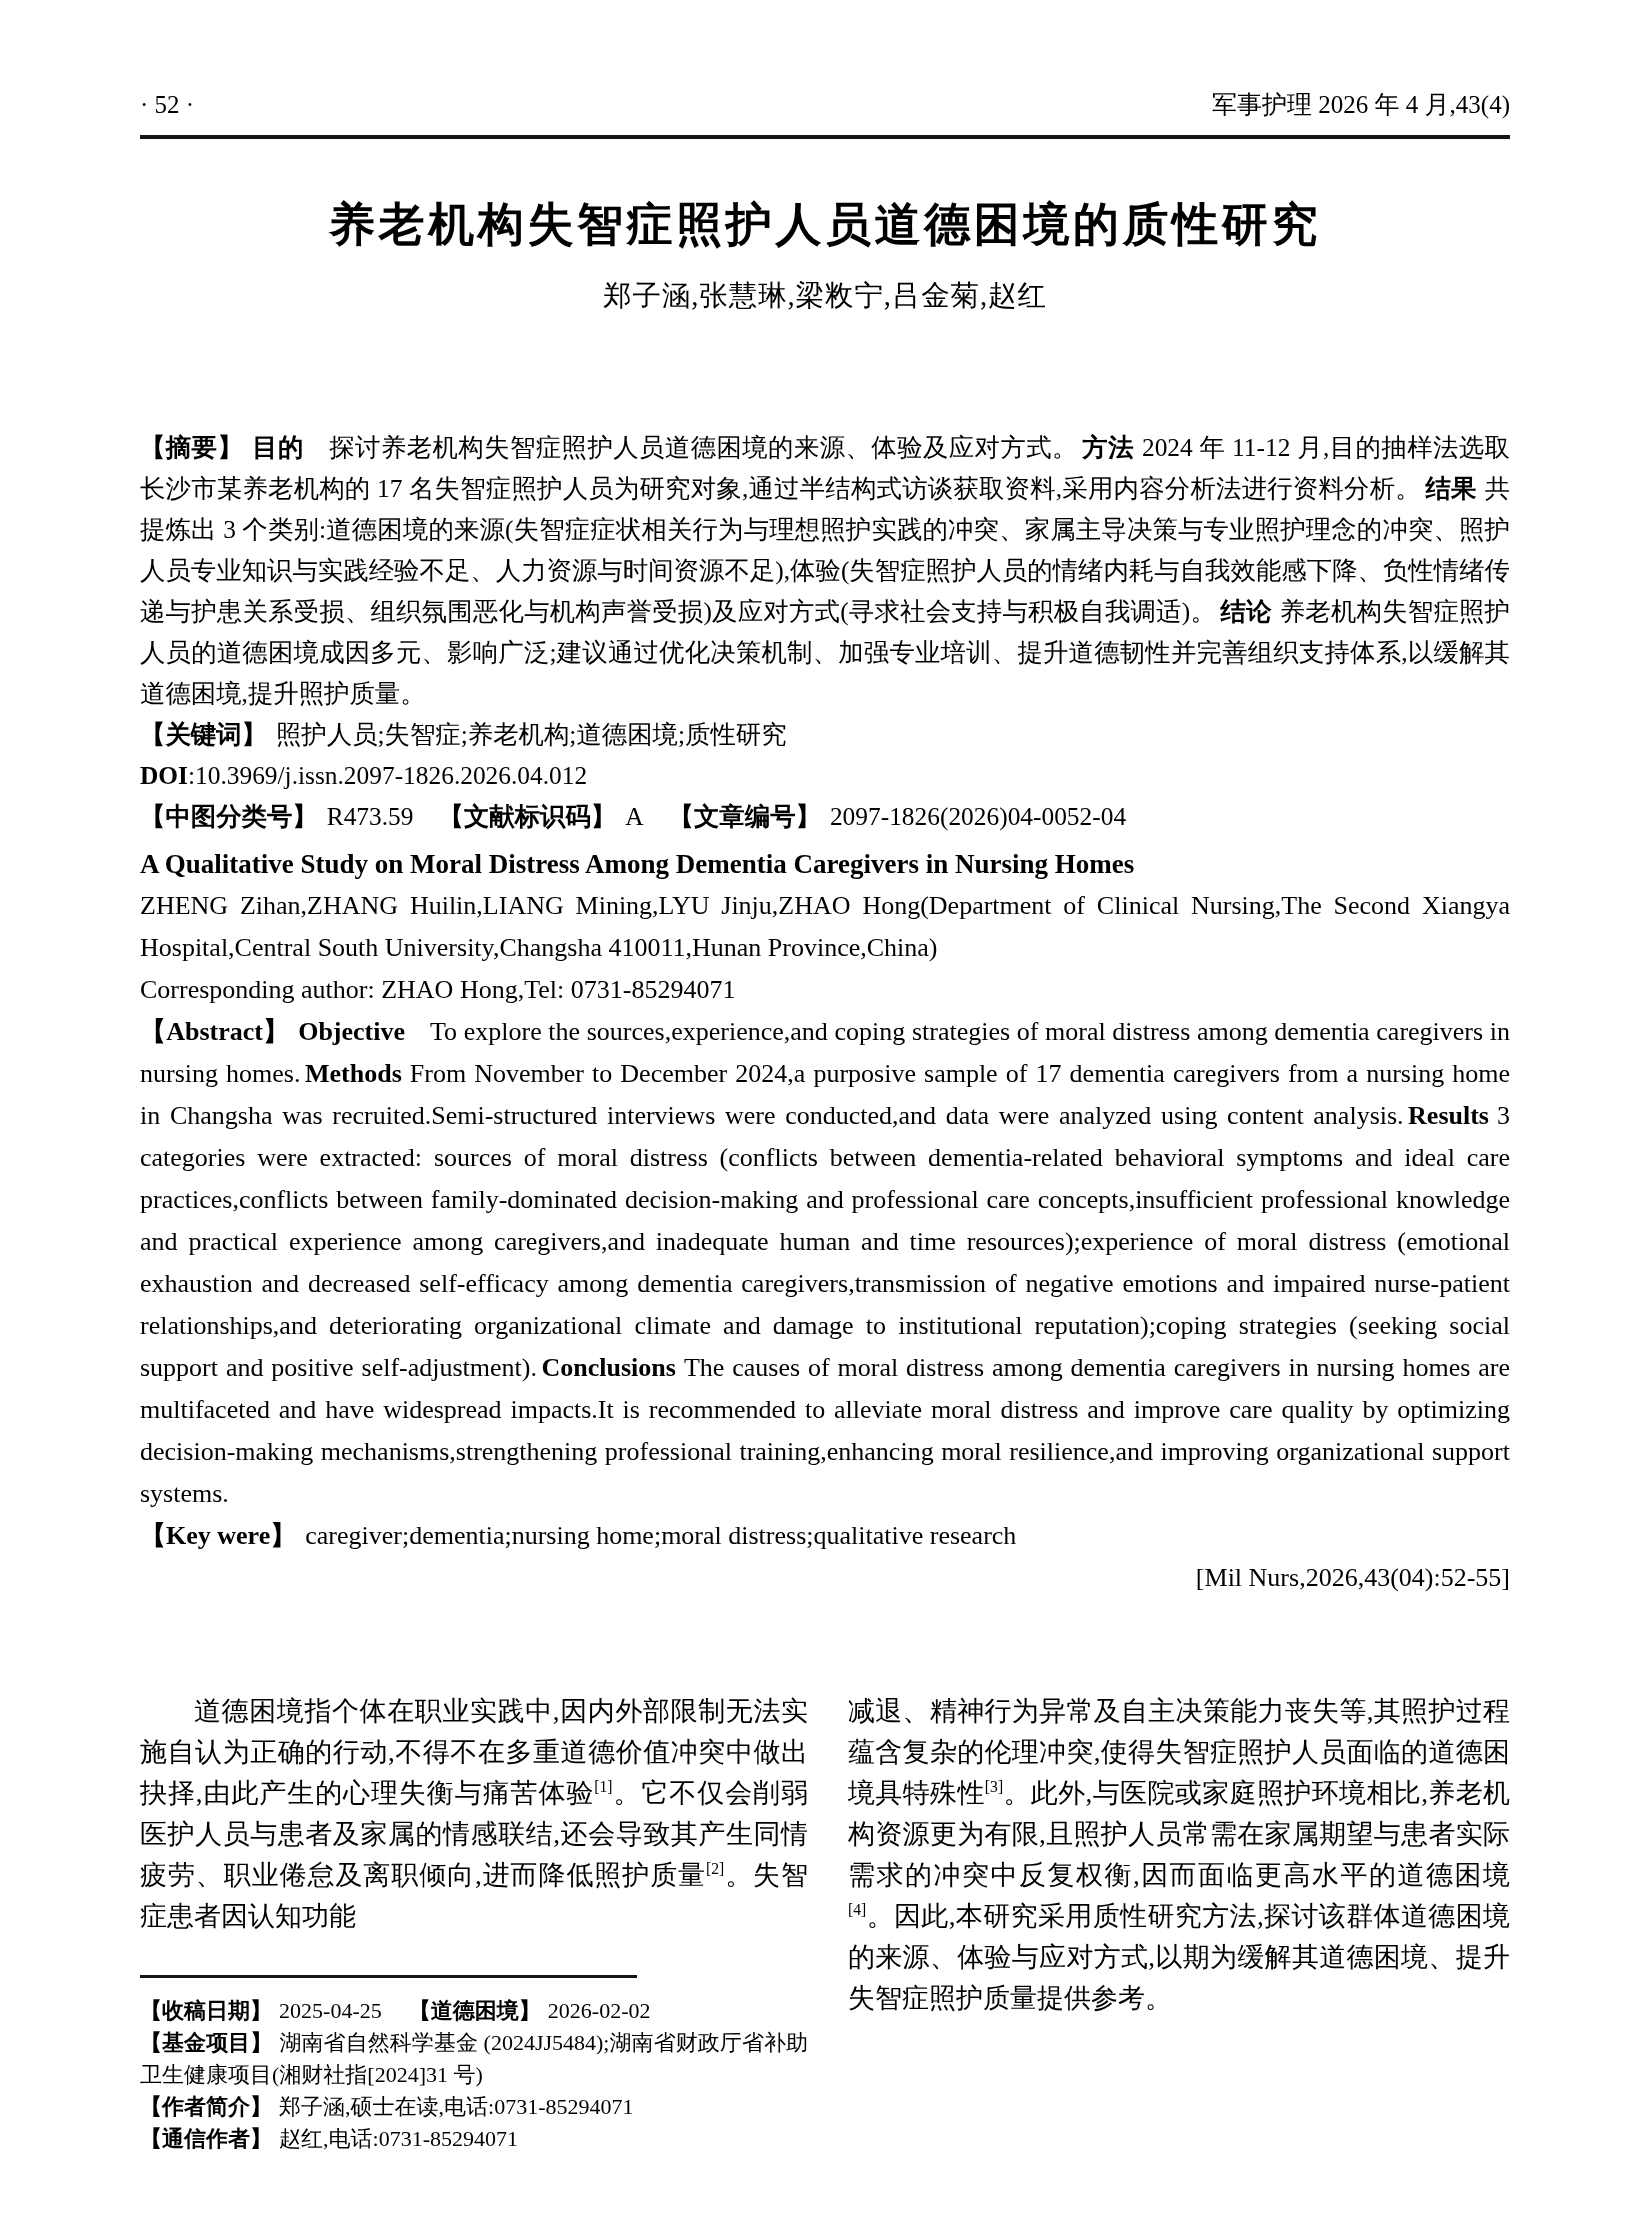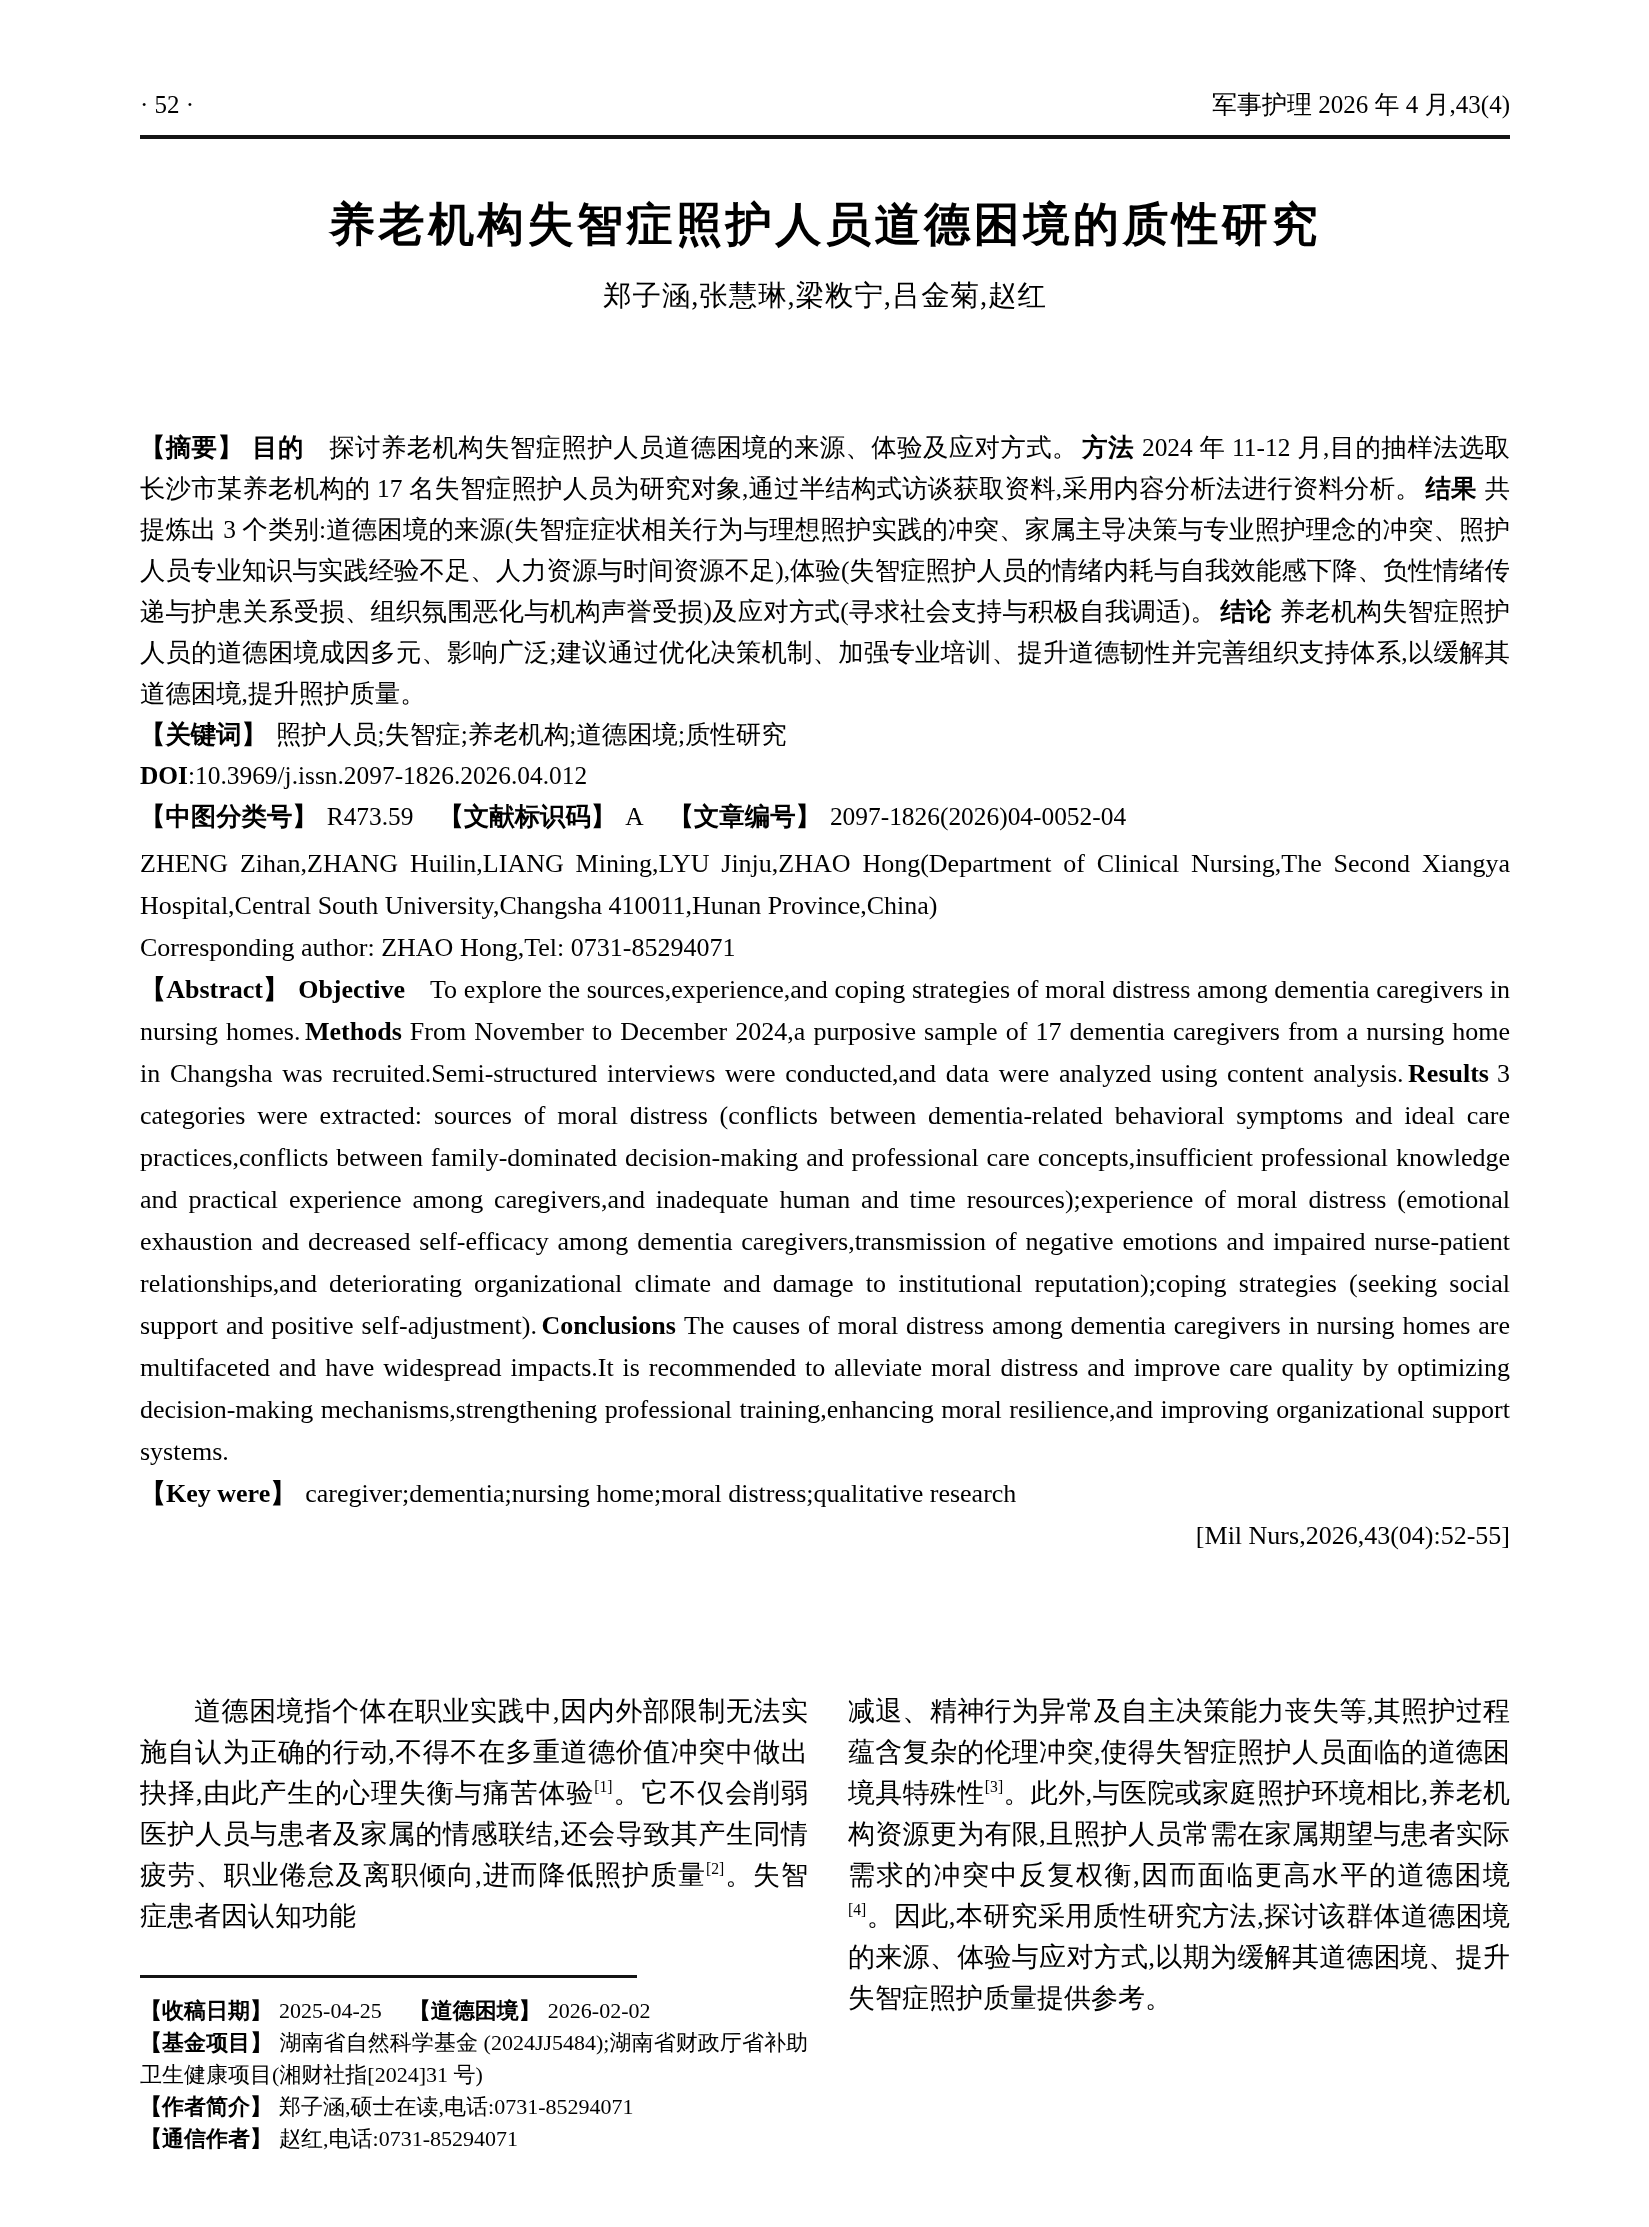--- a/index.html
+++ b/index.html
@@ -76,20 +76,21 @@
     </p>
     <p>
       <span class="hei">DOI</span><span>:10.3969/j.issn.2097-1826.2026.04.012</span>
     </p>
     <p>
       <span class="lbl">【中图分类号】</span><span>R473.59</span><span class="gap"></span><span class="lbl">【文献标识码】</span><span>A</span><span class="gap"></span><span class="lbl">【文章编号】</span><span>2097-1826(2026)04-0052-04</span>
     </p>
   </div>
 
   <div class="abs english">
+    <p class="en-title">A Qualitative Study on Moral Distress Among Dementia Caregivers in Nursing Homes</p>
     <p>ZHENG Zihan,ZHANG Huilin,LIANG Mining,LYU Jinju,ZHAO Hong(Department of Clinical Nursing,The Second Xiangya Hospital,Central South University,Changsha 410011,Hunan Province,China)</p>
     <p>Corresponding author: ZHAO Hong,Tel: 0731-85294071</p>
     <p>
       <span class="lbl">【Abstract】</span><span class="hei">Objective</span><span class="gap"></span><span>To explore the sources,experience,and coping strategies of moral distress among dementia caregivers in nursing homes.</span><span class="runin">Methods</span><span>From November to December 2024,a purposive sample of 17 dementia caregivers from a nursing home in Changsha was recruited.Semi-structured interviews were conducted,and data were analyzed using content analysis.</span><span class="runin">Results</span><span>3 categories were extracted: sources of moral distress (conflicts between dementia-related behavioral symptoms and ideal care practices,conflicts between family-dominated decision-making and professional care concepts,insufficient professional knowledge and practical experience among caregivers,and inadequate human and time resources);experience of moral distress (emotional exhaustion and decreased self-efficacy among dementia caregivers,transmission of negative emotions and impaired nurse-patient relationships,and deteriorating organizational climate and damage to institutional reputation);coping strategies (seeking social support and positive self-adjustment).</span><span class="runin">Conclusions</span><span>The causes of moral distress among dementia caregivers in nursing homes are multifaceted and have widespread impacts.It is recommended to alleviate moral distress and improve care quality by optimizing decision-making mechanisms,strengthening professional training,enhancing moral resilience,and improving organizational support systems.</span>
     </p>
     <p>
       <span class="lbl">【Key were】</span><span>caregiver;dementia;nursing home;moral distress;qualitative research</span>
     </p>
     <p class="en-citation">[Mil Nurs,2026,43(04):52-55]</p>
   </div>

